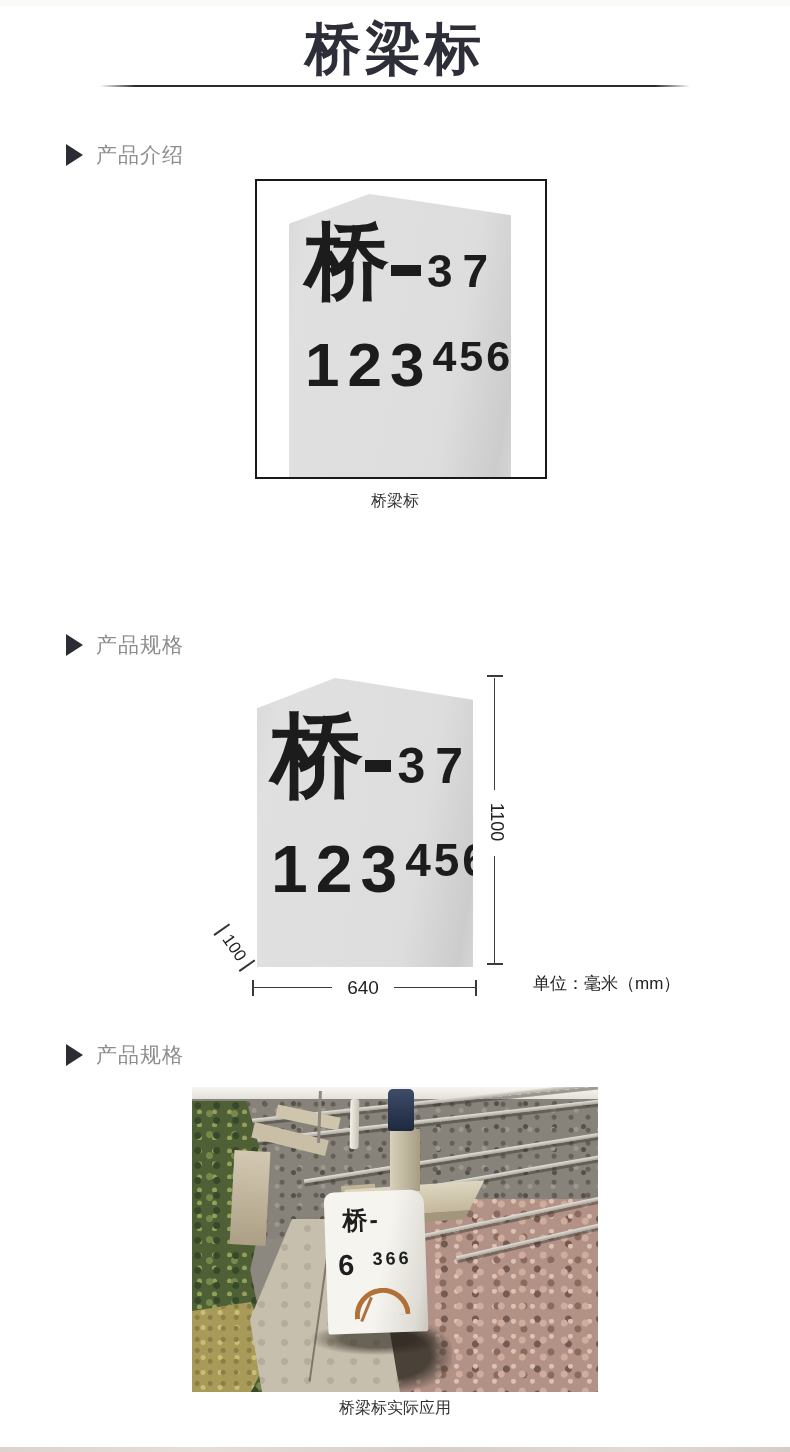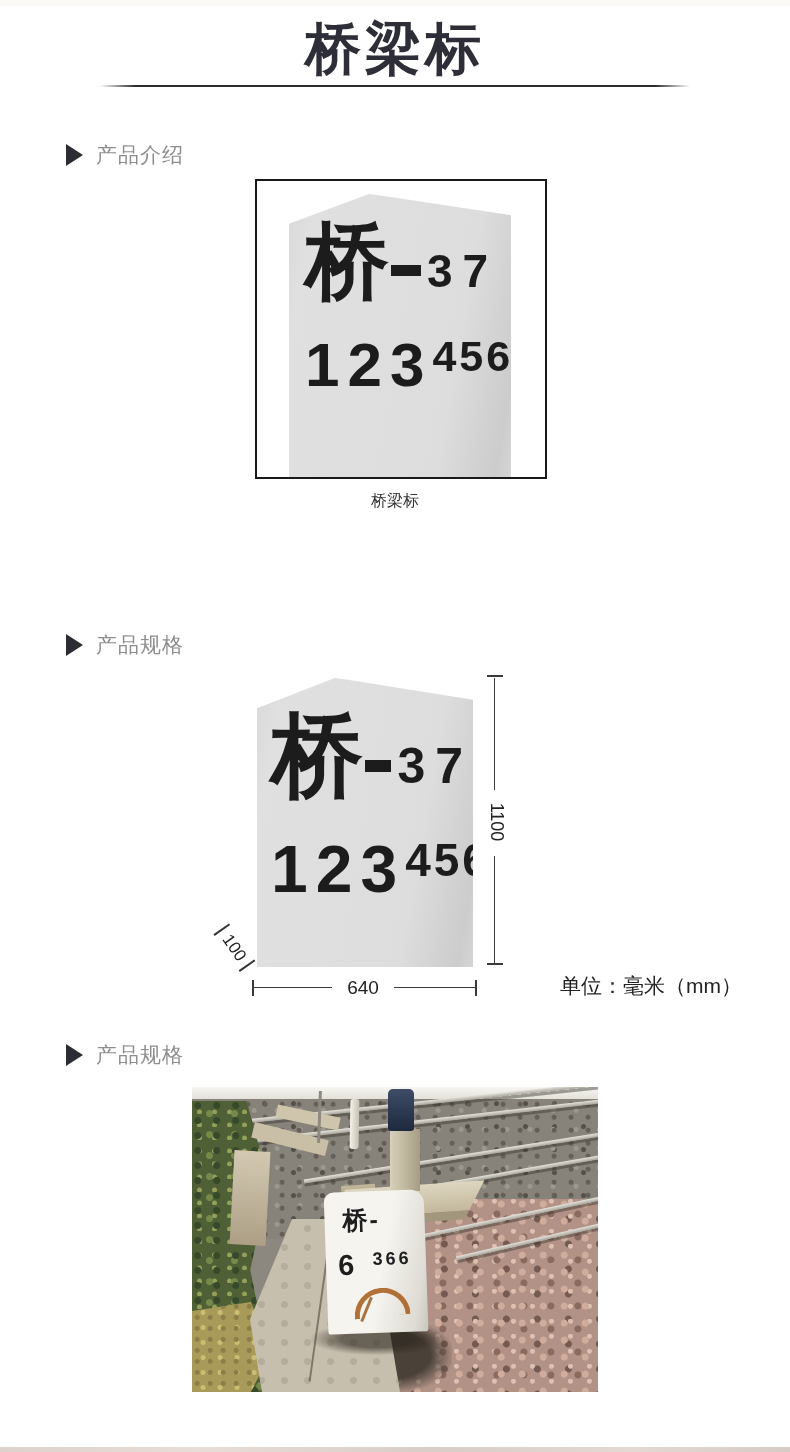--- a/index.html
+++ b/index.html
@@ -67,21 +67,21 @@
   .t-left{left:252px;top:980px;} .t-right{left:475px;top:980px;}
   .seg-h{height:1px;top:987px;}
   .sh1{left:254px;width:78px;} .sh2{left:394px;width:82px;}
   .dim-v-label{position:absolute;left:474px;top:812px;width:46px;height:20px;line-height:20px;
       text-align:center;font-size:18px;color:#222;transform:rotate(90deg);}
   .dim-h-label{position:absolute;left:332px;top:977px;width:62px;text-align:center;
       font-size:19px;color:#222;}
   .dim-depth{position:absolute;left:194px;top:938px;width:80px;text-align:center;
       font-size:17px;color:#222;transform:rotate(55deg);}
   .dim-depth span{border-left:2px solid #333;border-right:2px solid #333;padding:0 7px;}
-  .unit-label{position:absolute;left:560px;top:972px;font-size:21px;color:#222;}
+  .unit-label{position:absolute;left:533px;top:972px;font-size:17px;color:#222;}
 
   
   .photo{position:absolute;top:1087px;left:192px;width:406px;height:305px;overflow:hidden;
          background:#8d887f;}
   .ph-sky{position:absolute;top:0;left:0;width:100%;height:16px;
           background:linear-gradient(#f6f5f0,#dddbd2);}
   .ph-ballast{position:absolute;top:12px;left:0;width:100%;height:140px;background-color:#87827a;
       background-image:radial-gradient(circle at 30% 40%,#655f57 2px,transparent 3px),
                        radial-gradient(circle at 70% 60%,#9d988e 2px,transparent 3px),
                        radial-gradient(circle at 50% 20%,#55504a 2px,transparent 3px);
@@ -255,16 +255,17 @@
     <div class="ph-mkshadow"></div>
     <div class="ph-marker">
       <div class="ph-mk-l1">桥-</div>
       <div class="ph-mk-l2">
         <span class="ph-mk-big">6</span>
         <span class="ph-mk-small">366</span>
       </div>
       <div class="ph-rust"></div>
     </div>
   </div>
+  <div class="caption caption-app">桥梁标实际应用</div>
 
   <div class="bottom-strip"></div>
 
 </div>
 
 </body></html>

